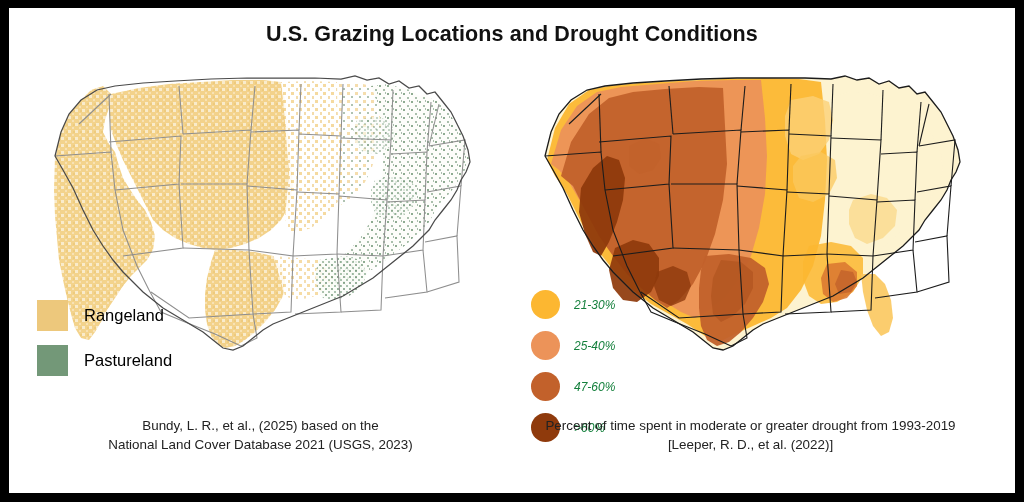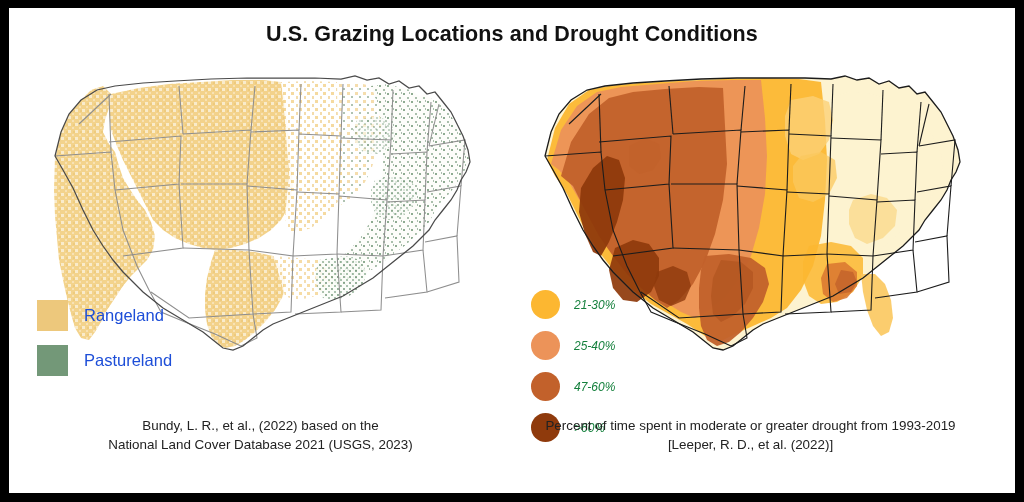--- a/index.html
+++ b/index.html
@@ -18,21 +18,21 @@
   .mapwrap{position:absolute;left:0;top:0;width:483px;height:330px;}
   .mapwrap svg{display:block;width:100%;height:100%;}
 
   .caption{position:absolute;left:0;bottom:-14px;width:483px;text-align:center;
            font-size:13.4px;color:#222;line-height:19px;}
 
   
   #legend-left{position:absolute;left:18px;top:240px;}
   .lrow{display:flex;align-items:center;margin-bottom:14px;}
   .lsw{width:31px;height:31px;margin-right:16px;}
-  .llab{font-size:16.5px;color:#1d4ed8;}
+  .llab{font-size:16.5px;color:#000000;}
 
   
   #legend-right{position:absolute;left:22px;top:230px;}
   .rrow{display:flex;align-items:center;margin-bottom:12px;}
   .rdot{width:29px;height:29px;border-radius:50%;margin-right:14px;}
   .rlab{font-size:12px;color:#15803d;font-style:italic;}
 </style>
 </head>
 <body>
 
@@ -185,21 +185,21 @@
         <span class="lsw" style="background:#edc87c"></span>
         <span class="llab">Rangeland</span>
       </div>
       <div class="lrow">
         <span class="lsw" style="background:#739878"></span>
         <span class="llab">Pastureland</span>
       </div>
     </div>
 
     <div class="caption">
-      <div>Bundy, L. R., et al., (2022) based on the</div>
+      <div>Bundy, L. R., et al., (2025) based on the</div>
       <div>National Land Cover Database 2021 (USGS, 2023)</div>
     </div>
   </div>
 
   <div class="panel" id="panel-right">
 
     <div class="mapwrap">
       <svg viewBox="0 0 483 330" xmlns="http://www.w3.org/2000/svg">
         <rect x="0" y="0" width="483" height="330" fill="#ffffff"></rect>
 

